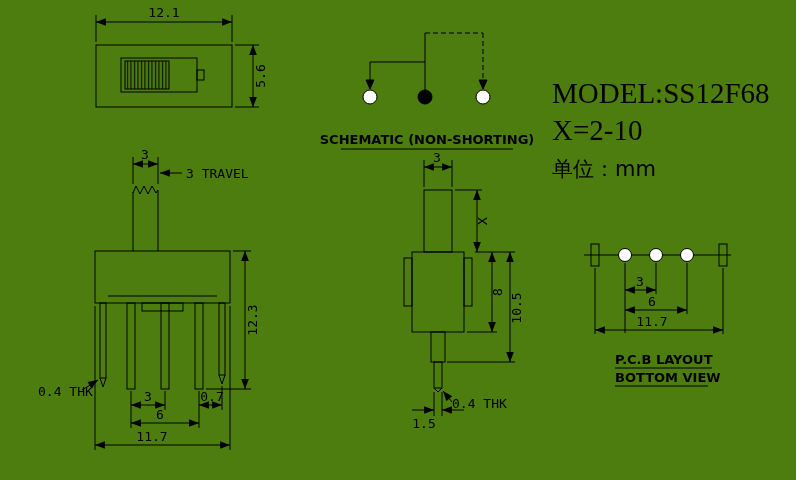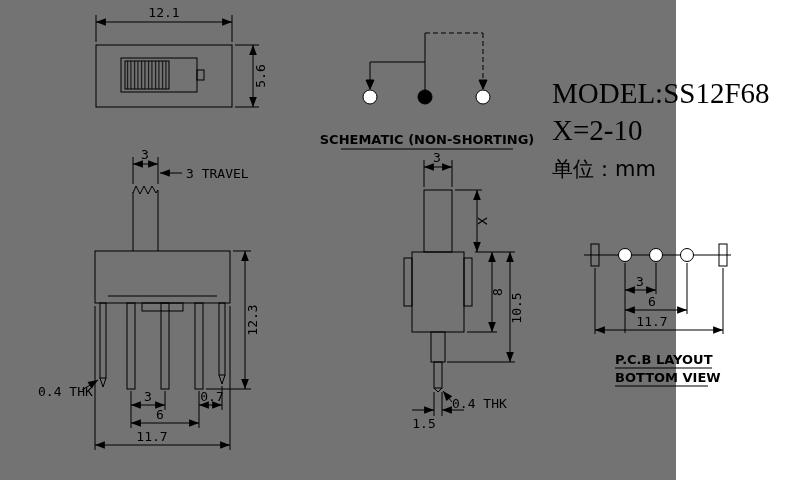--- a/index.html
+++ b/index.html
@@ -1,19 +1,19 @@
 <!DOCTYPE html>
 <html><head>
 <meta charset="utf-8">
 <style>
   html,body { margin:0; padding:0; background:#ffffff; }
   #canvas {
     position:relative;
-    width:676px; height:480px;
-    background:#737373;
+    width:796px; height:480px;
+    background:#4d7c0f;
     font-family:"DejaVu Sans Mono", monospace;
   }
   svg { position:absolute; left:0; top:0; }
   text { fill:#000; stroke:none; font-family:"DejaVu Sans Mono", monospace; }
   .dimtxt  { font-size:13px; }
   .cap     { font-size:13px; font-weight:bold; font-family:"DejaVu Sans", sans-serif; letter-spacing:0px; }
   .model   { font-size:29px; font-family:"Liberation Serif", serif; }
   .unit    { font-size:21px; font-family:"DejaVu Sans", sans-serif; }
 </style>
 </head>

